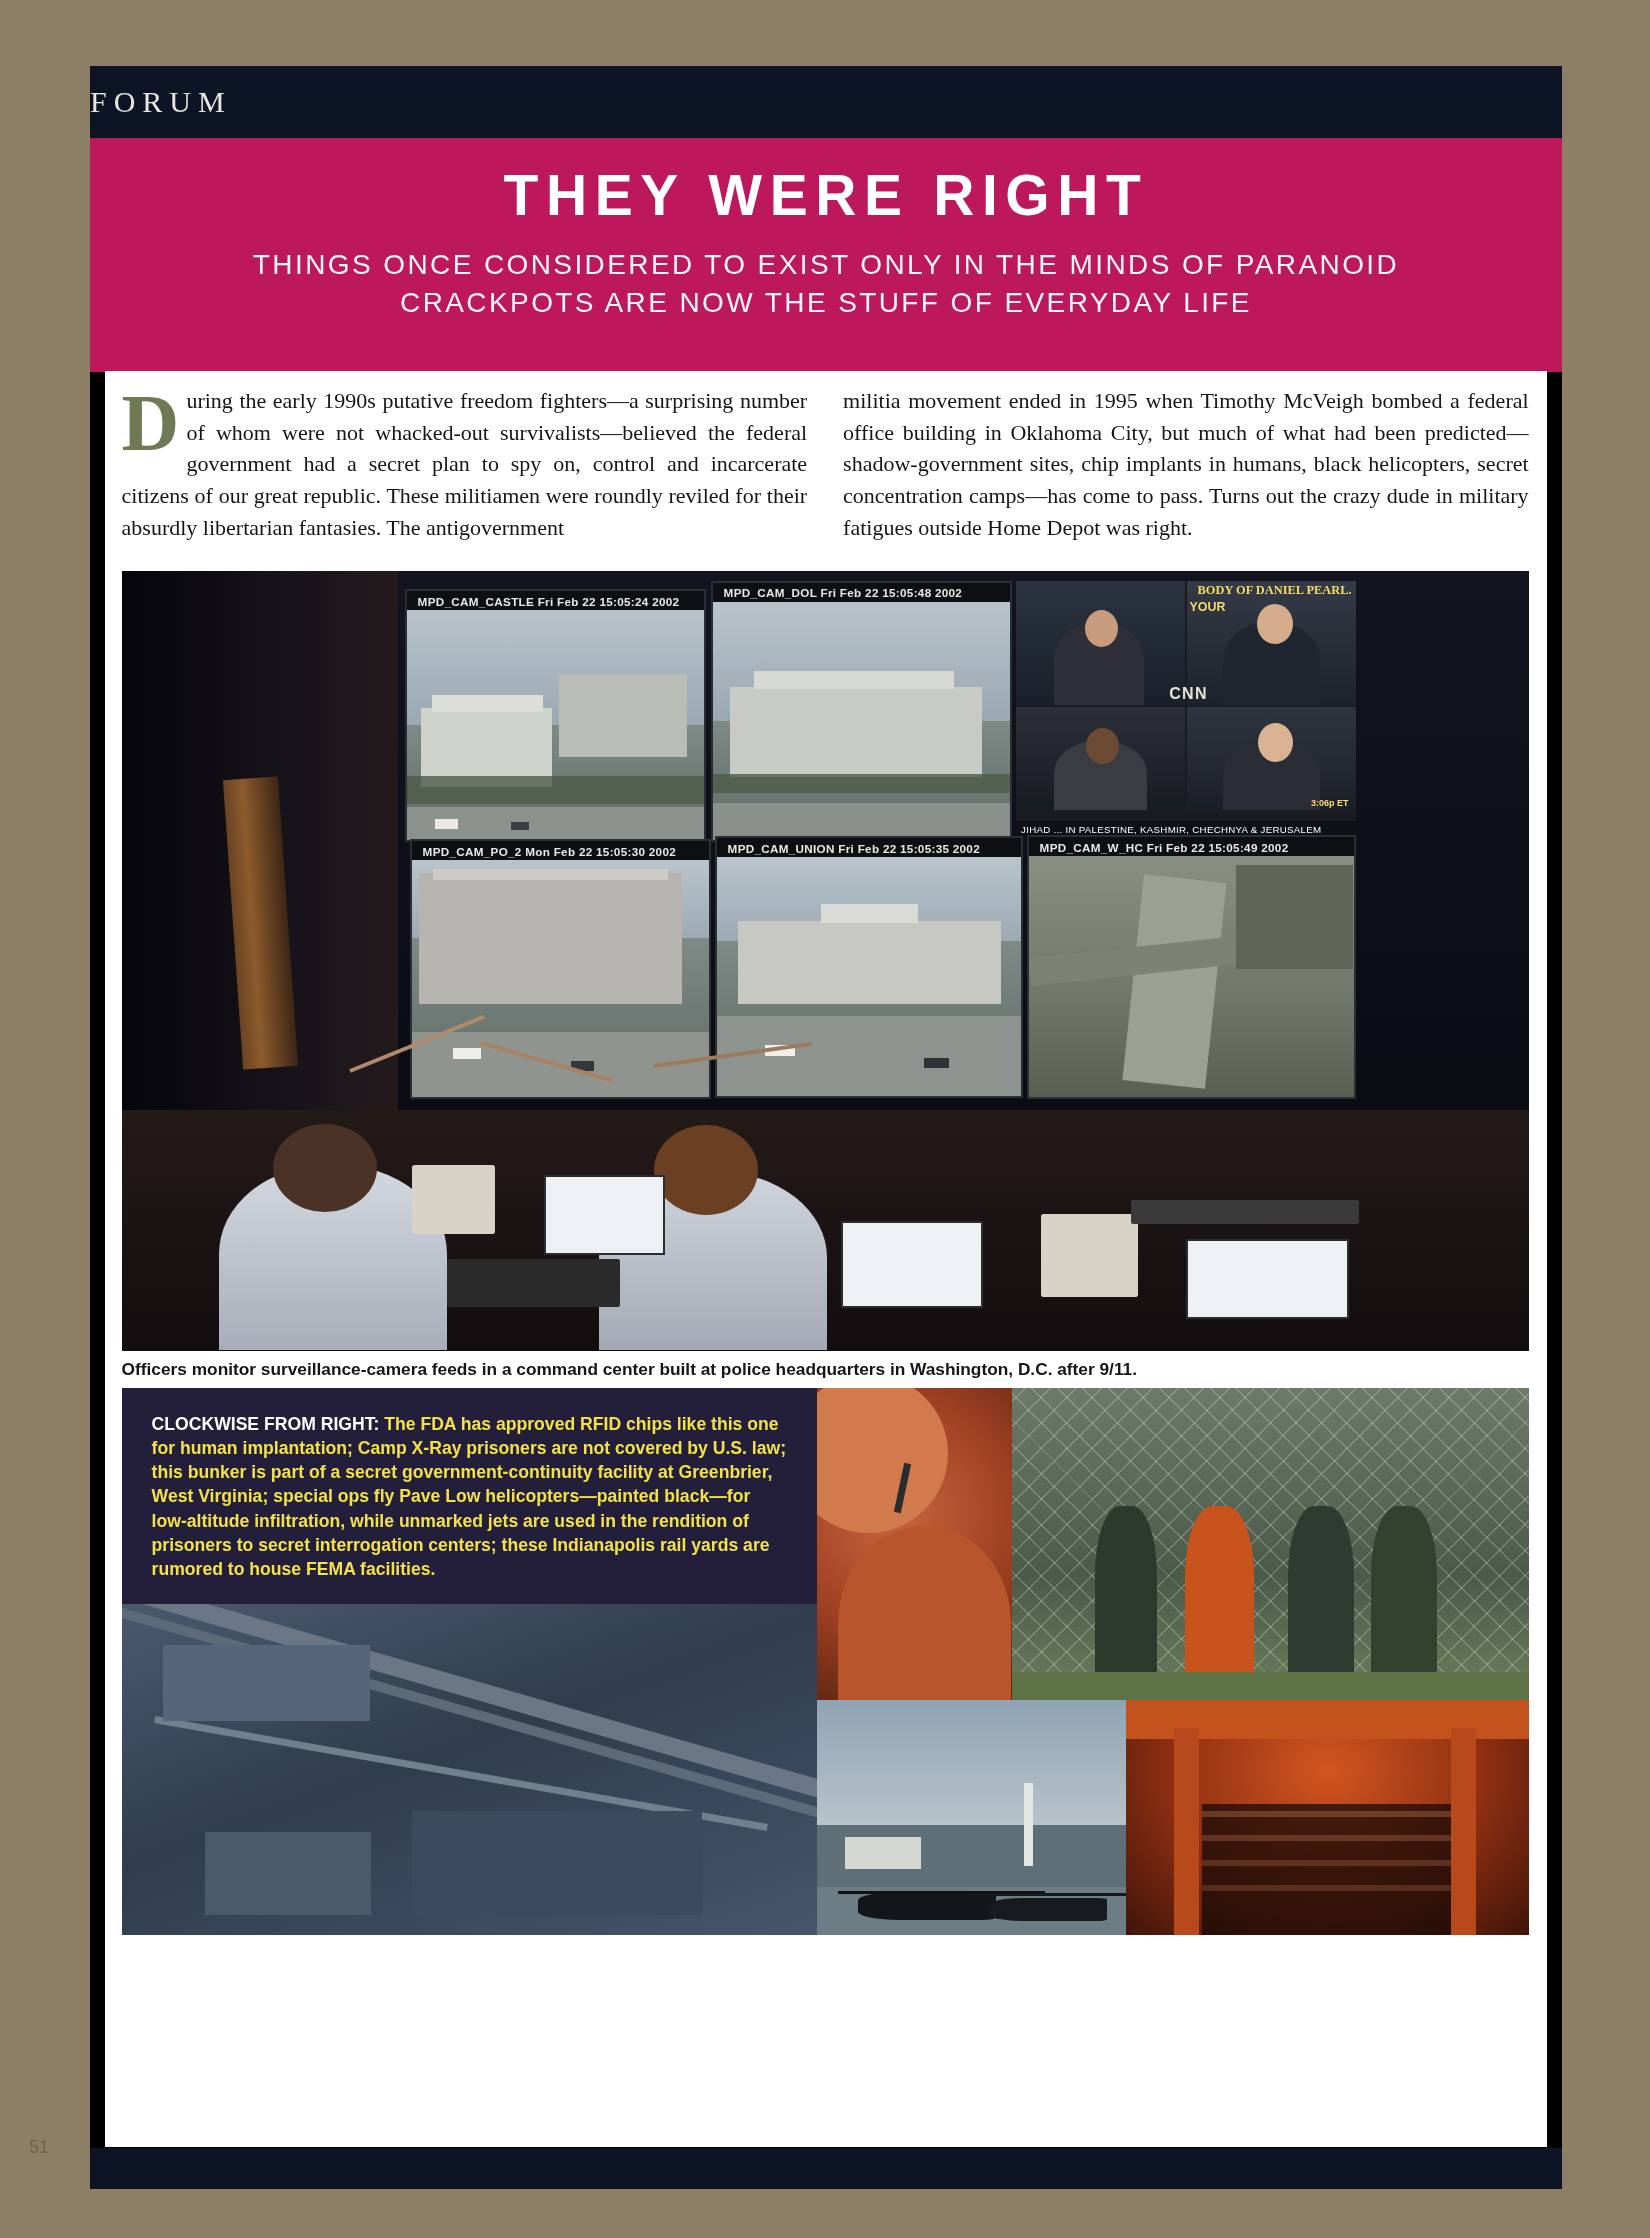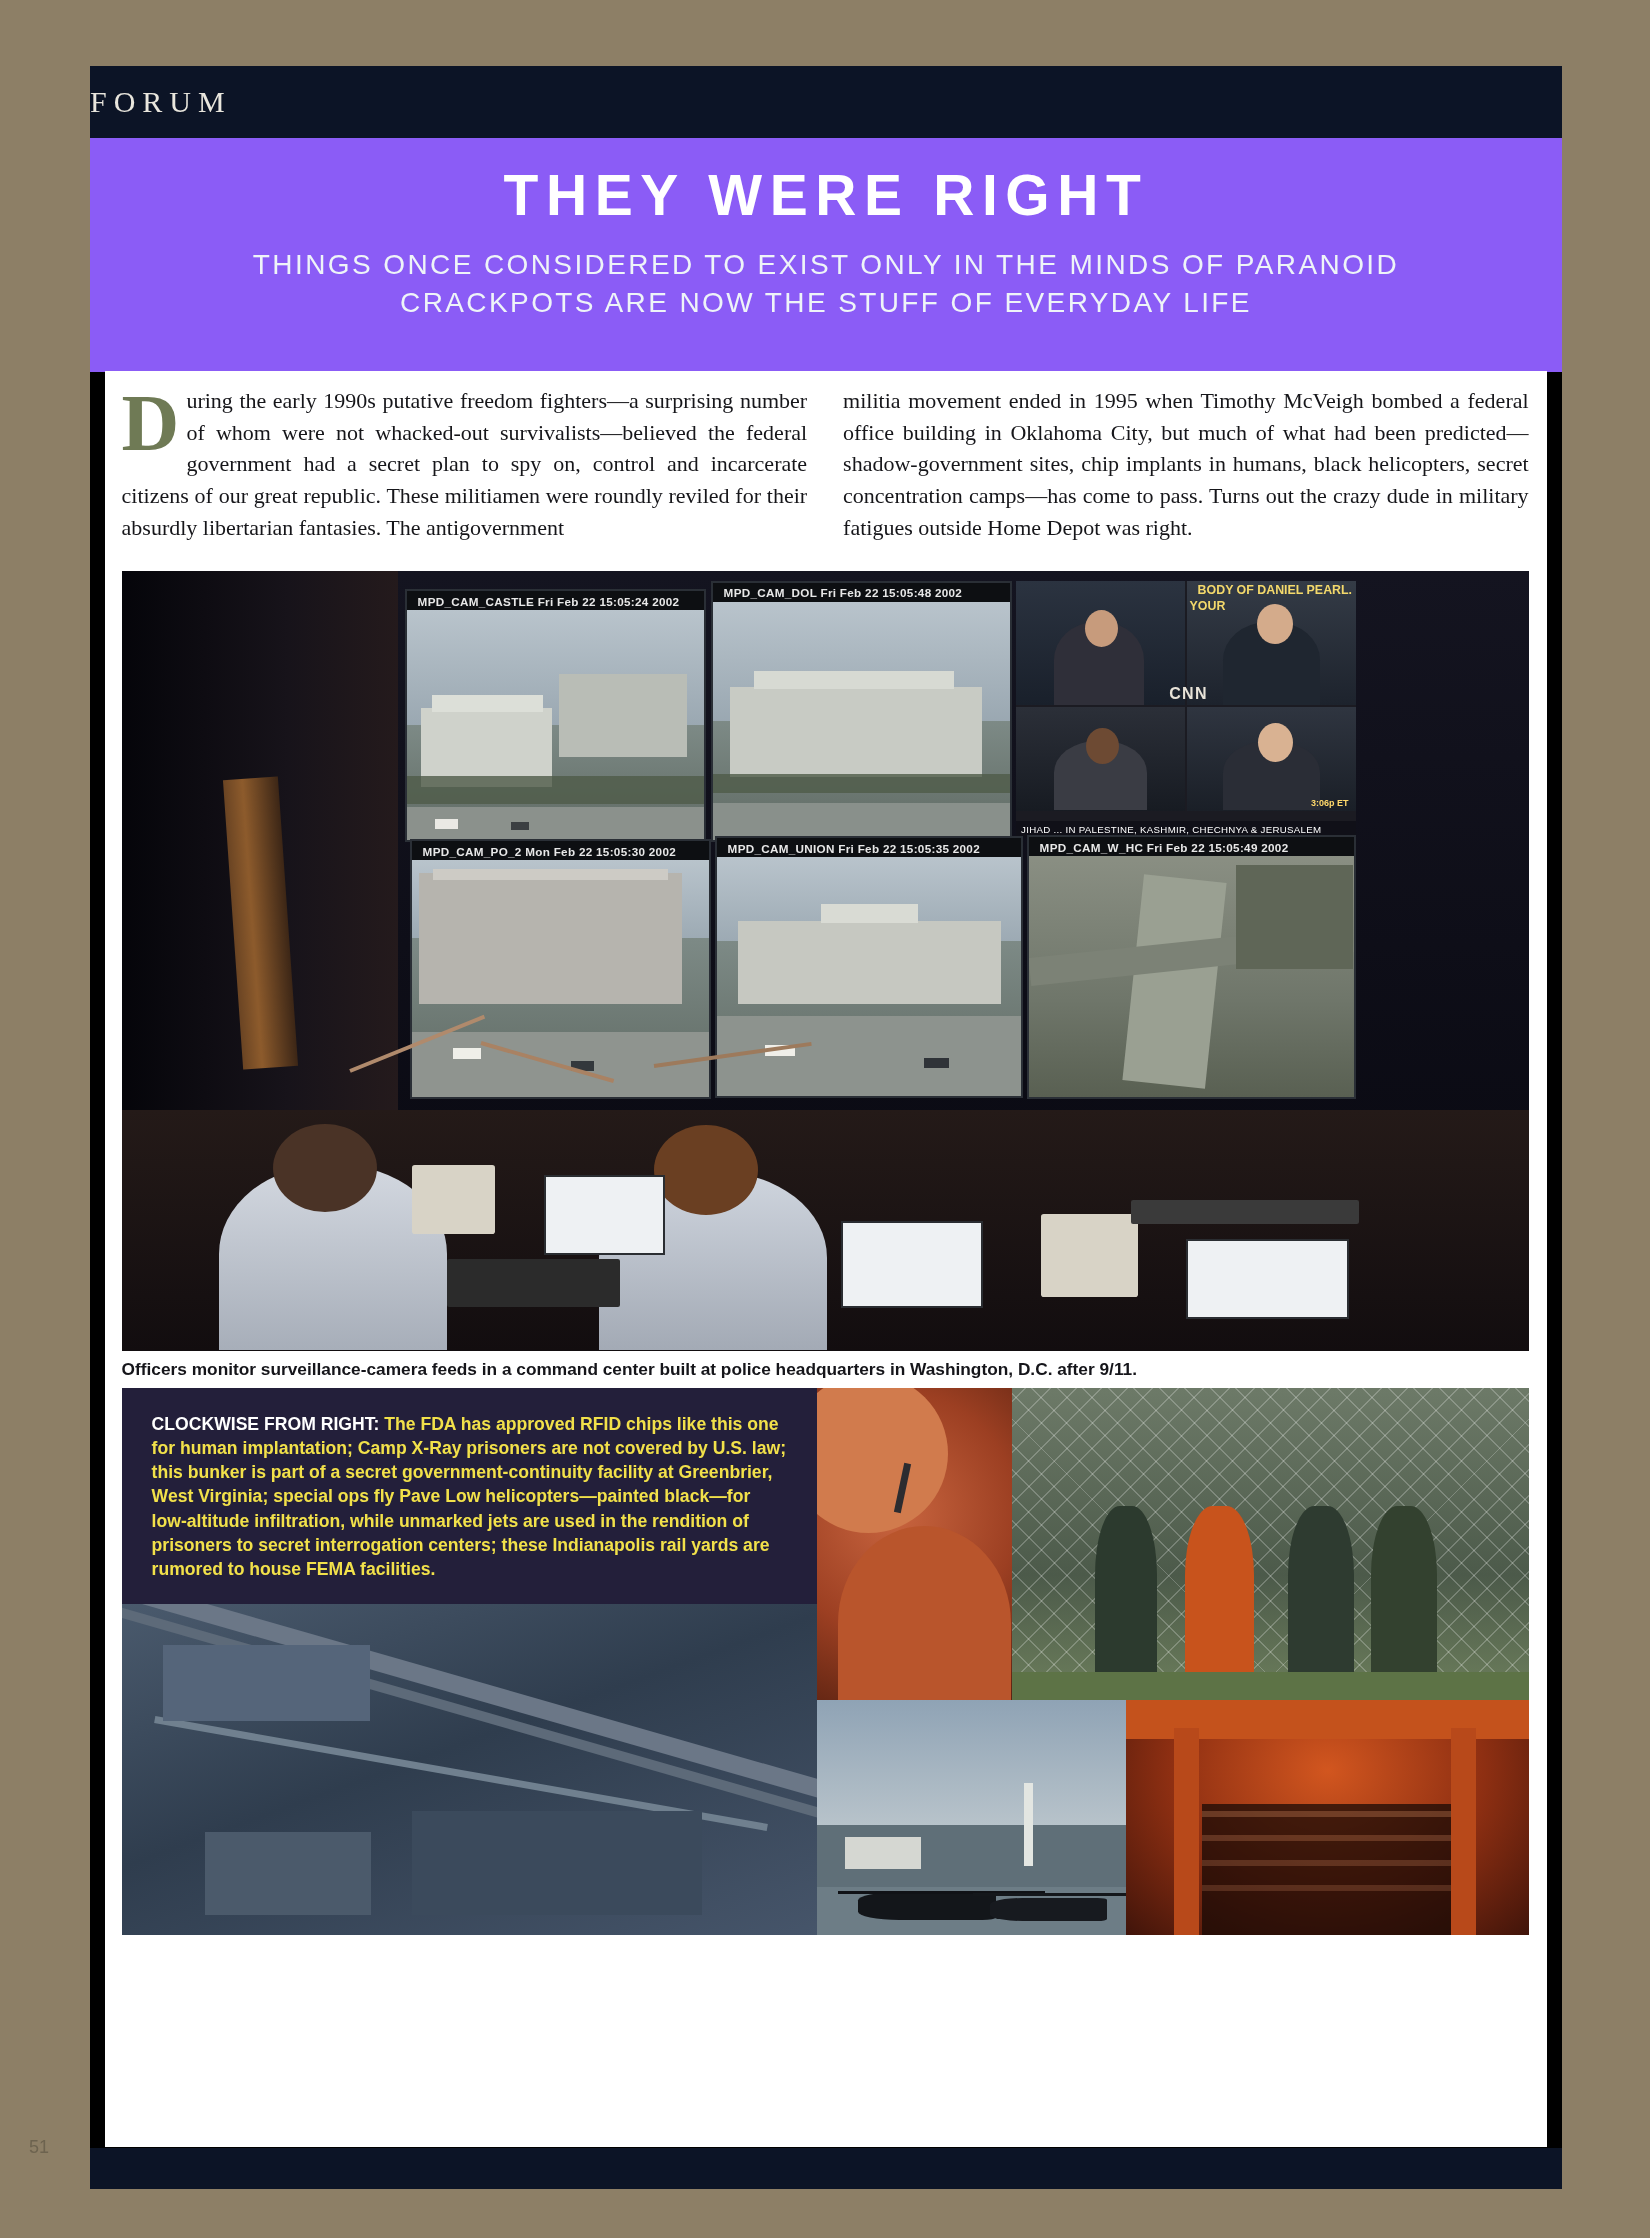--- a/index.html
+++ b/index.html
@@ -46,21 +46,21 @@
     font-size: 30px;
     letter-spacing: 7px;
     font-weight: 400;
   }
   
   .headband {
     position: absolute;
     left: 0; top: 72px;
     width: 1472px;
     height: 234px;
-    background: #8b5cf6;
+    background: #be185d;
     text-align: center;
   }
   .head-title {
     margin-top: 23.5px;
     color: #ffffff;
     font-family: "Liberation Sans", sans-serif;
     font-size: 57px;
     font-weight: bold;
     letter-spacing: 7.6px;
   }
@@ -311,21 +311,21 @@
           <div class="person" style="left:207px;width:97px;height:83px;bottom:133px;background:#1f2630;"></div>
           <div style="position:absolute;left:241px;top:23.5px;width:36px;height:40px;border-radius:50%;background:#d4ab8b;"></div>
           <div style="position:absolute;left:0;top:126px;width:169px;height:104px;background:linear-gradient(180deg,#2b2f38,#171b22);"></div>
           <div class="person" style="left:38px;width:93px;height:69px;bottom:28px;background:#3a3c44;"></div>
           <div style="position:absolute;left:70px;top:147px;width:33px;height:36px;border-radius:50%;background:#6d4a33;"></div>
           <div style="position:absolute;left:171px;top:126px;width:169px;height:104px;background:linear-gradient(180deg,#2f3540,#1a1f27);"></div>
           <div class="person" style="left:207px;width:97px;height:69px;bottom:28px;background:#2a2d36;"></div>
           <div style="position:absolute;left:242px;top:142px;width:35px;height:39px;border-radius:50%;background:#d9b292;"></div>
           <div style="position:absolute;left:135px;top:104px;width:76px;height:23.5px;color:#e8e3d8;font-family:'Liberation Sans',sans-serif;font-size:16px;font-weight:bold;letter-spacing:1.4px;text-align:center;">CNN</div>
           <div style="position:absolute;left:174px;top:2.8px;">
-            <div style="color:#f4d96b;font-family:Liberation Sans, sans-serif;font-size:12.4px;font-weight:bold;padding-left:8px;">BODY OF DANIEL PEARL.</div>
+            <div style="color:#f4d96b;font-family:Liberation Serif, serif;font-size:12.4px;font-weight:bold;padding-left:8px;">BODY OF DANIEL PEARL.</div>
             <div style="color:#f4d96b;font-family:'Liberation Sans',sans-serif;font-size:12.4px;font-weight:bold;margin-top:1.4px;">YOUR</div>
           </div>
           <div style="position:absolute;right:7px;bottom:30px;color:#ffd96b;font-family:'Liberation Sans',sans-serif;font-size:9px;font-weight:bold;">3:06p ET</div>
           <div class="tvticker">JIHAD ... IN PALESTINE, KASHMIR, CHECHNYA &amp; JERUSALEM</div>
         </div>
 
         <div class="scr" style="left:288px; top:268px; width:297px; height:256px;">
           <div class="sky" style="height:40%;"></div>
           <div class="ground" style="height:62%;"></div>
           <div class="bldg" style="left:7px; top:32px; width:263px; height:131px; background:#b6b4ae;"></div>

